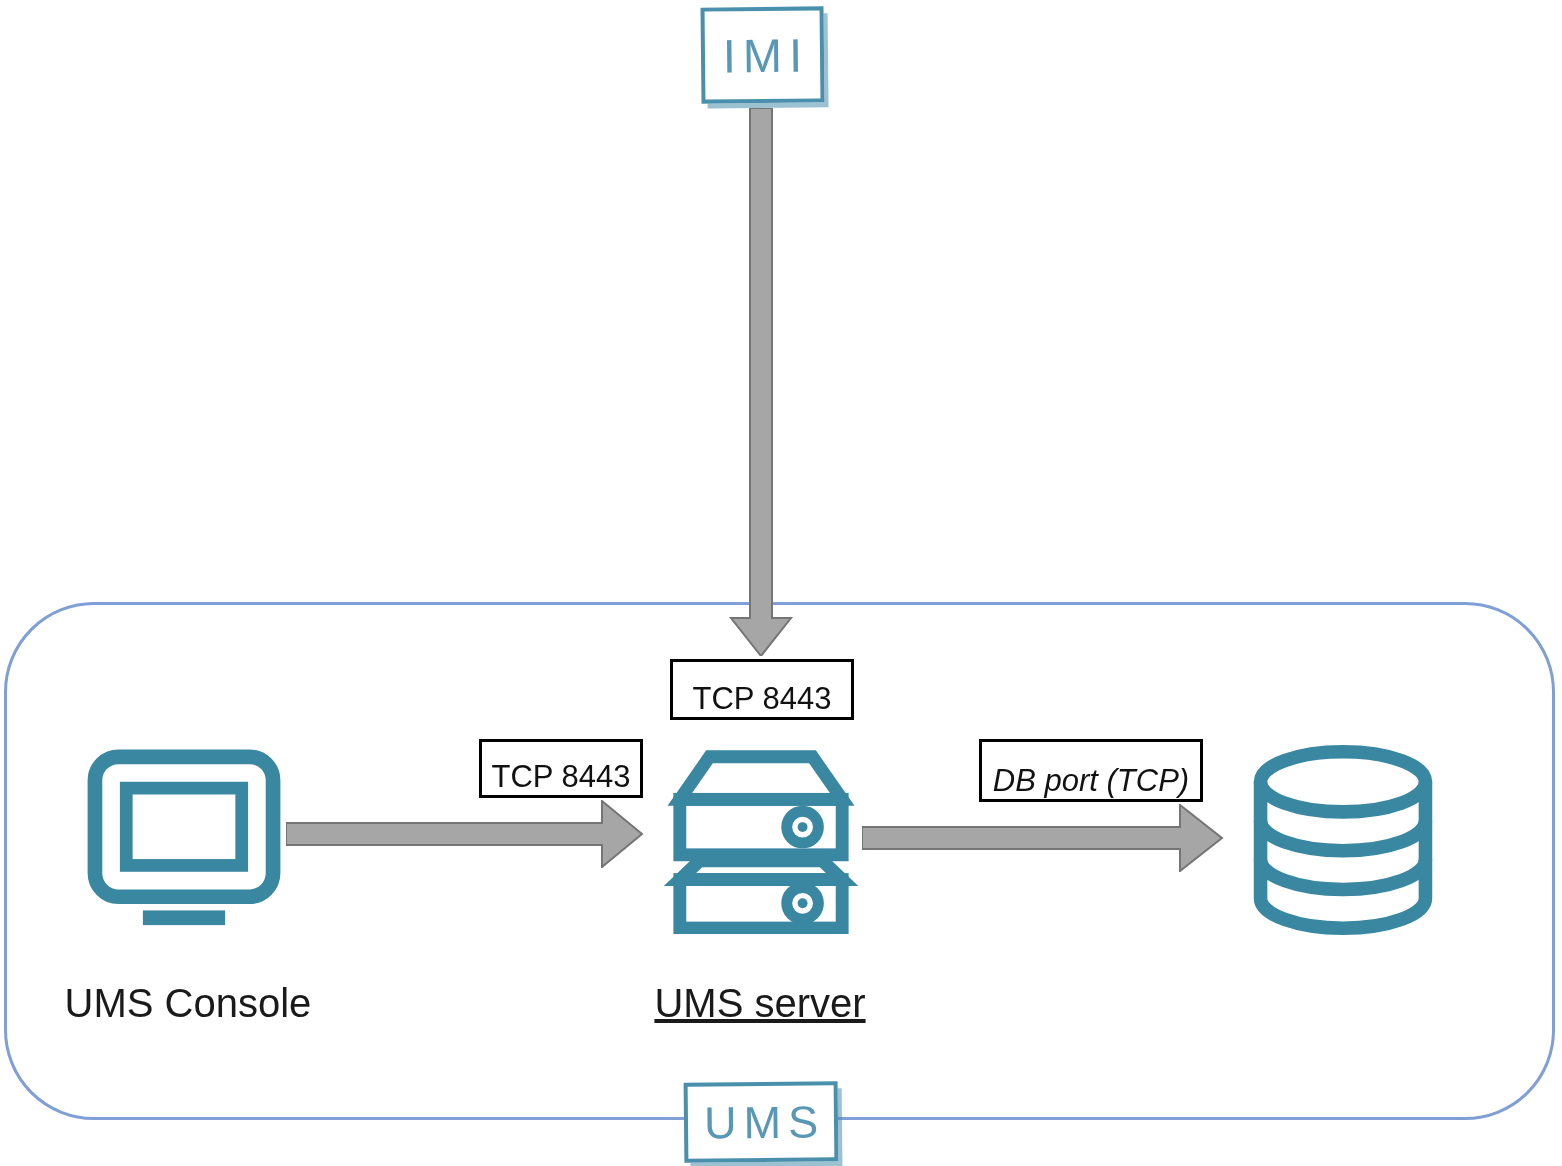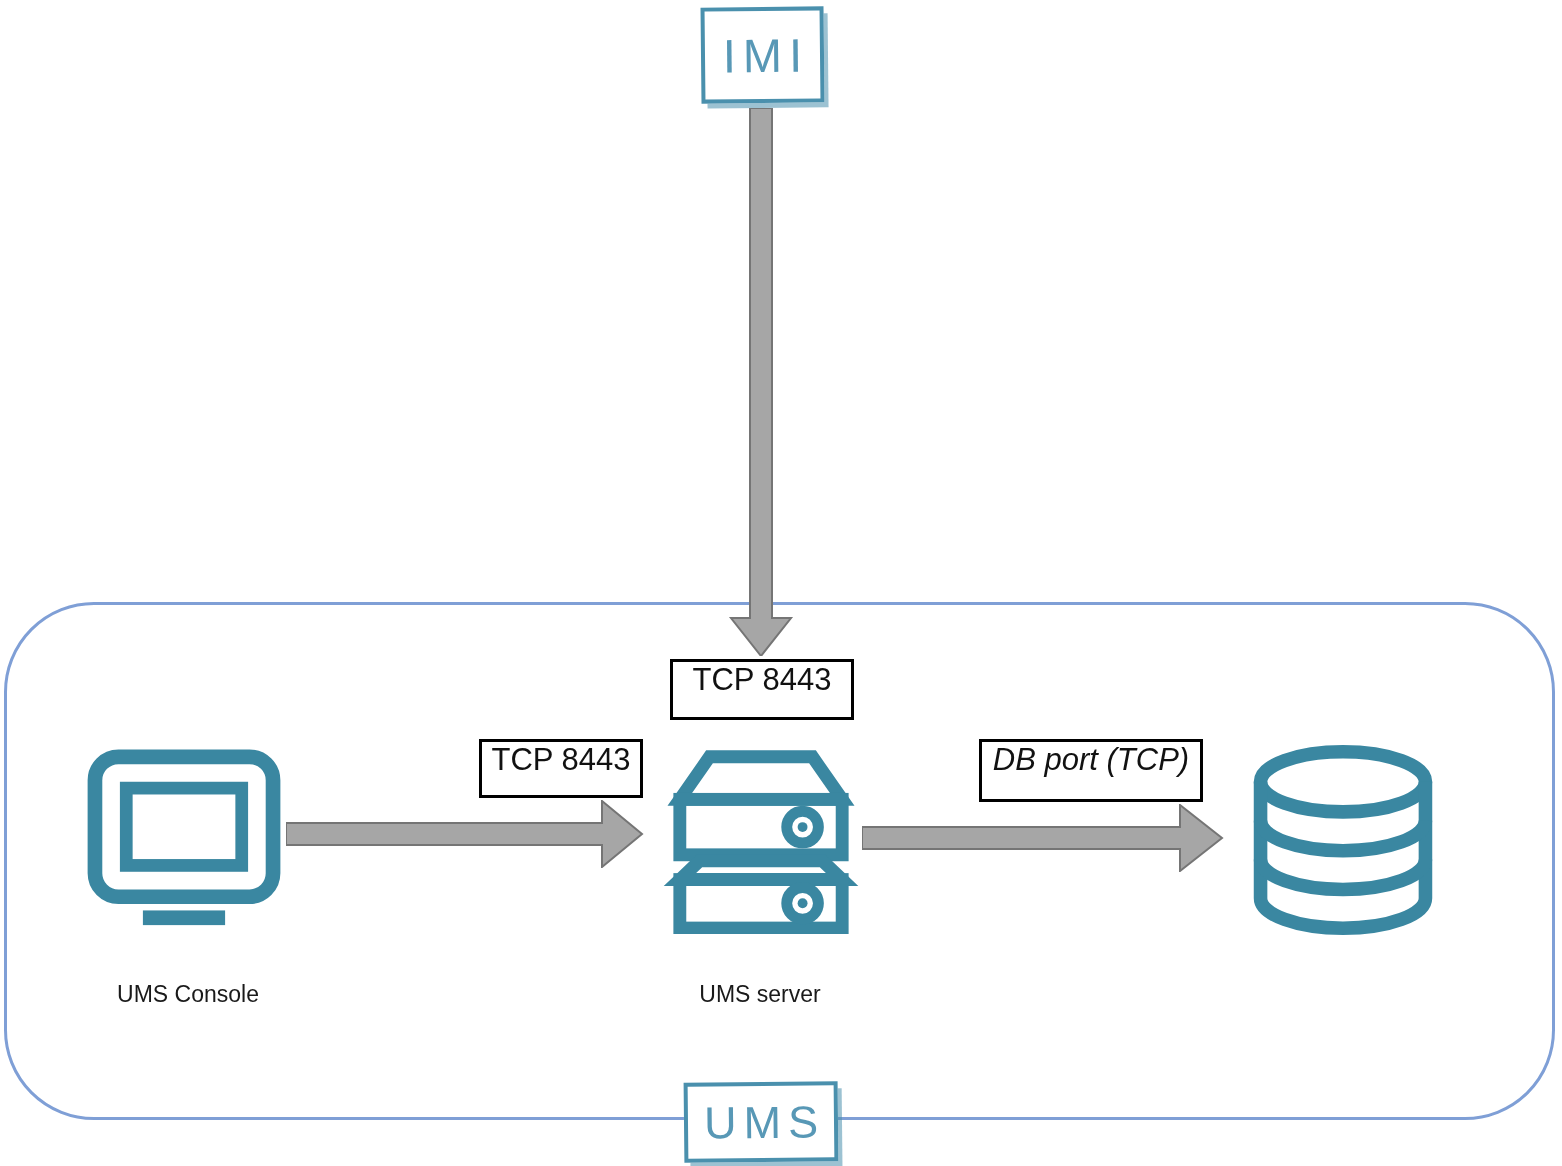--- a/index.html
+++ b/index.html
@@ -41,34 +41,34 @@
     border: 3px solid #7f9fd6;
     border-radius: 90px;
     box-sizing: border-box;
     background: transparent;
     z-index: 1;
   }
 
   
   .port-box {
     display: flex;
-    align-items: flex-start;
+    align-items: flex-end;
     justify-content: center;
     background: #ffffff;
     border: 3px solid #000000;
     box-sizing: border-box;
     font-size: 31px;
     color: #111111;
     z-index: 6;
     white-space: nowrap;
   }
 
   
   .node-label {
-    font-size: 23px;
+    font-size: 40px;
     color: #1a1a1a;
     text-align: center;
     z-index: 4;
     white-space: nowrap;
   }
 
   
   .arrow-svg { z-index: 5; }
   .icon-svg  { z-index: 3; }
 
@@ -145,21 +145,21 @@
       <ellipse cx="100" cy="42" rx="85" ry="31"></ellipse>
       <path d="M15,42 V162 A85,31 0 0 0 185,162 V42"></path>
       <path d="M15,82 A85,31 0 0 0 185,82"></path>
       <path d="M15,122 A85,31 0 0 0 185,122"></path>
     </g>
   </svg>
 
   <div class="abs node-label" style="left:38px; top:981px; width:300px;">
     <span>UMS Console</span>
   </div>
-  <div class="abs node-label" style="left:610px; top:981px; width:300px;">
+  <div class="abs node-label" style="left:610px; top:981px; width:300px;text-decoration:underline;">
     <span>UMS server</span>
   </div>
 
   <div class="abs logo-box ums-tag">
     <span class="logo-text">UMS</span>
   </div>
 
 </div>
 
 </body></html>

